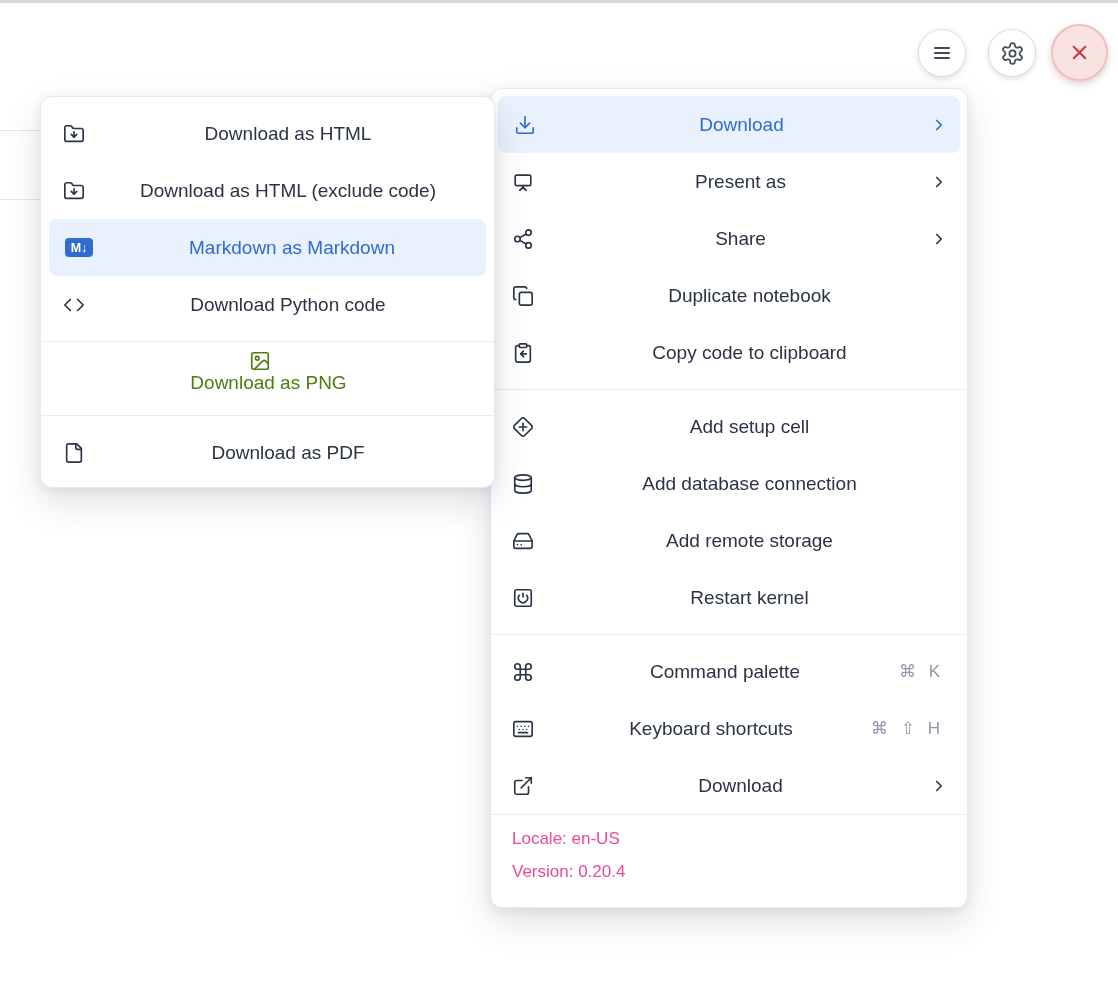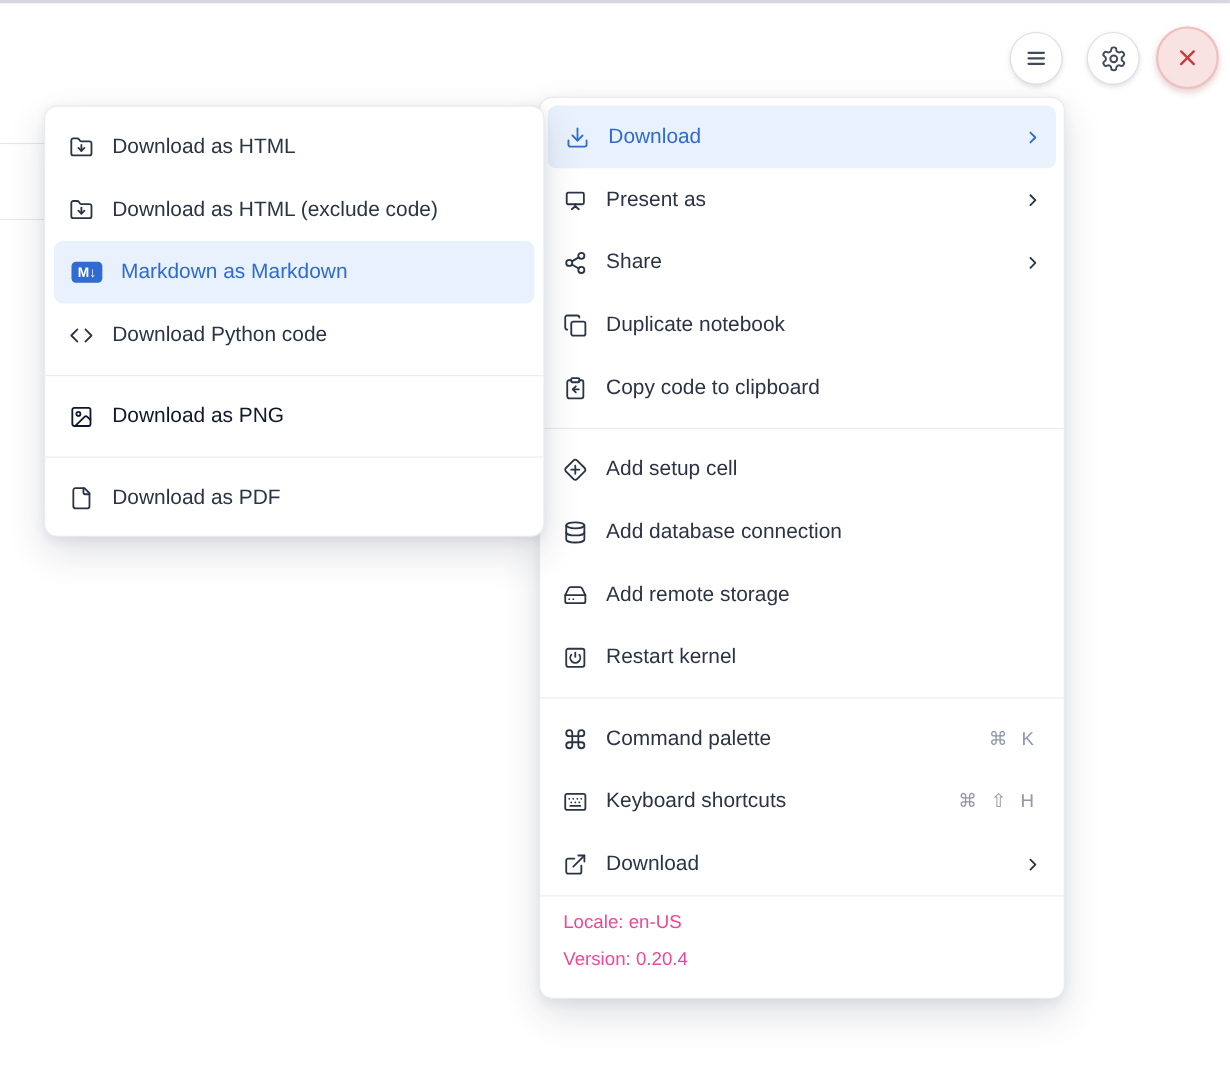--- a/index.html
+++ b/index.html
@@ -34,24 +34,24 @@
     position:absolute; background:#fff;
     border:1px solid #e8eaee; border-radius:12px;
     box-shadow:0 14px 36px rgba(35,45,70,.14), 0 3px 10px rgba(35,45,70,.08);
   }
   #main-menu { left:490px; top:88px; width:478px; height:820px; padding:7px 7px 0; z-index:10; }
   #download-submenu { left:40px; top:96px; width:455px; height:392px; padding:8px; z-index:20; }
 
   .menu-item {
     height:57px; display:flex; align-items:center;
     padding:0 12px 0 14px; border-radius:8px;
-    font-size:19px; color:#2b3444; cursor:pointer; white-space:nowrap;
+    font-size:19px; color:#2b3444; cursor:pointer; white-space:nowrap;text-align:center;
   }
   .menu-item.active { background:#e9f1fc; color:#2f6bd0;padding-left:16px; }
-  .menu-item.disabled { color:#0f172a; cursor:default; }
+  .menu-item.disabled { color:#4d7c0f; cursor:default;flex-direction:column; }
   .mi-icon { width:22px; height:22px; flex:0 0 22px; margin-right:17px;
              display:flex; align-items:center; justify-content:center; }
   .mi-label { flex:1 1 auto; overflow:hidden; }
   .mi-shortcut { font-size:17px; color:#8f97a8; letter-spacing:4px; margin-right:4px; }
   .mi-chevron { display:flex; color:#2b3444; }
   .menu-item.active .mi-chevron { color:#2f6bd0; }
 
   .separator { height:1px; background:#e9ebef; margin:8px -7px; }
   #download-submenu .separator { margin:8px -8px; }
 

